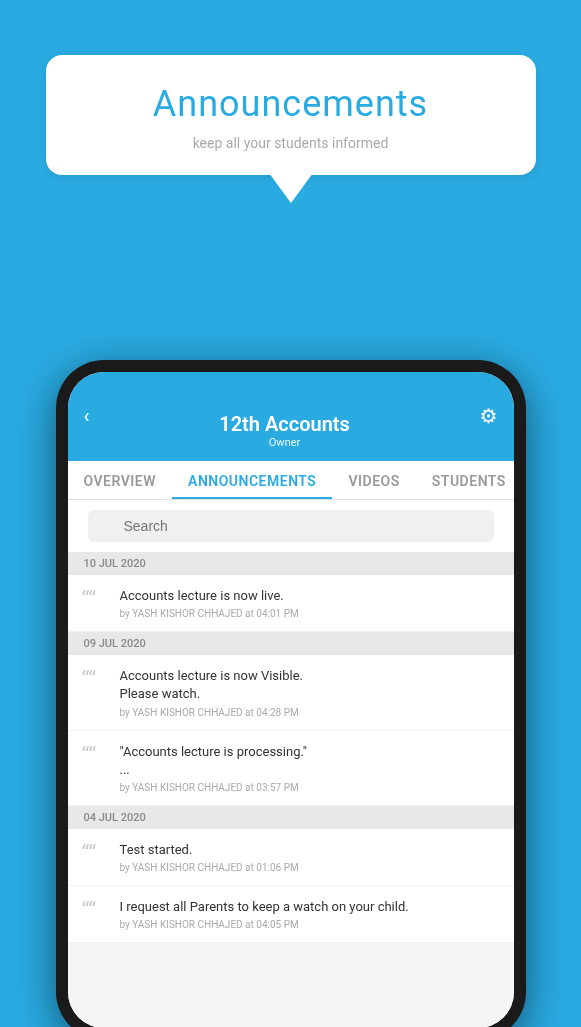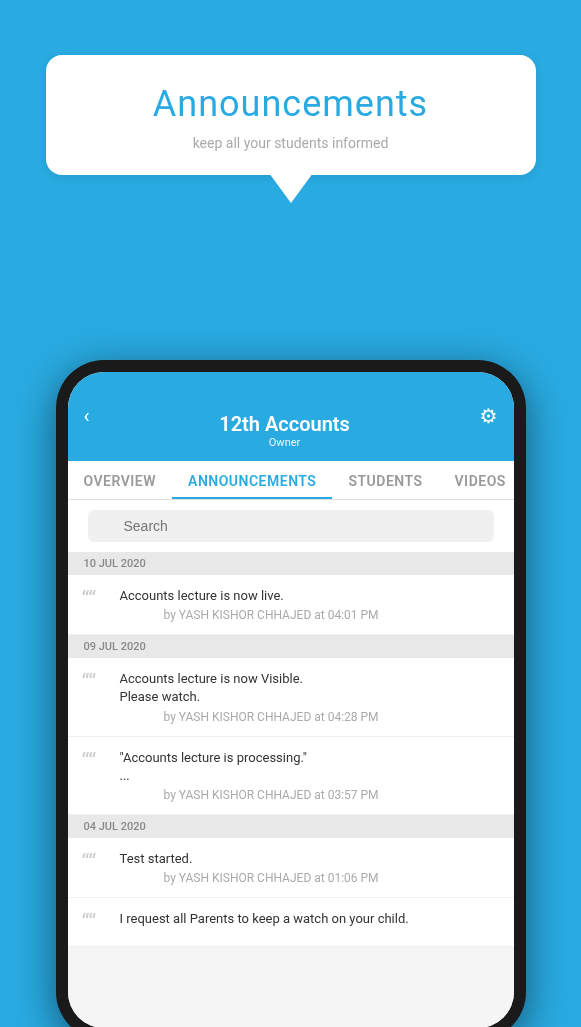--- a/index.html
+++ b/index.html
@@ -227,23 +227,22 @@
     .announcement-content {
       flex: 1;
     }
     .announcement-text {
       font-size: 13px;
       color: #333;
       margin-bottom: 3px;
       line-height: 1.4;
     }
     .announcement-meta {
-      font-size: 12px;
+      font-size: 10px;
       color: #aaa;
-      margin-left: 44px;
     }
   </style>
 </head>
 <body>
 
 <div class="bubble-container">
   <div class="bubble-title">Announcements</div>
   <div class="bubble-subtitle">keep all your students informed</div>
 </div>
 
@@ -256,22 +255,22 @@
       <div class="app-bar-title">
         <div class="title-text">12th Accounts</div>
         <div class="subtitle-text">Owner</div>
       </div>
       <div class="app-bar-settings">⚙</div>
     </div>
 
     <div class="tabs-bar">
       <div class="tab">OVERVIEW</div>
       <div class="tab active">ANNOUNCEMENTS</div>
+      <div class="tab">VIDEOS</div>
       <div class="tab">STUDENTS</div>
-      <div class="tab">VIDEOS</div>
     </div>
 
     <div class="search-container">
       <div class="search-wrapper">
         <span class="search-icon-inner">🔍</span>
         <input class="search-input" type="text" placeholder="Search" style="">
       </div>
     </div>
 
     <div class="content-area" id="content-area">
@@ -306,18 +305,19 @@
           <div class="quote-icon">““</div>
           <div class="announcement-content">
             <div class="announcement-text" style="white-space: pre-line;">Test started.</div>
             <div class="announcement-meta">by YASH KISHOR CHHAJED at 01:06 PM</div>
           </div>
         </div>
         <div class="announcement-item">
           <div class="quote-icon">““</div>
           <div class="announcement-content">
             <div class="announcement-text" style="white-space: pre-line;">I request all Parents to keep a watch on your child.</div>
+            <div class="announcement-meta">by YASH KISHOR CHHAJED at 04:05 PM</div>
           </div>
         </div>
       </div>
 
   </div>
 </div>
 
 </body></html>

